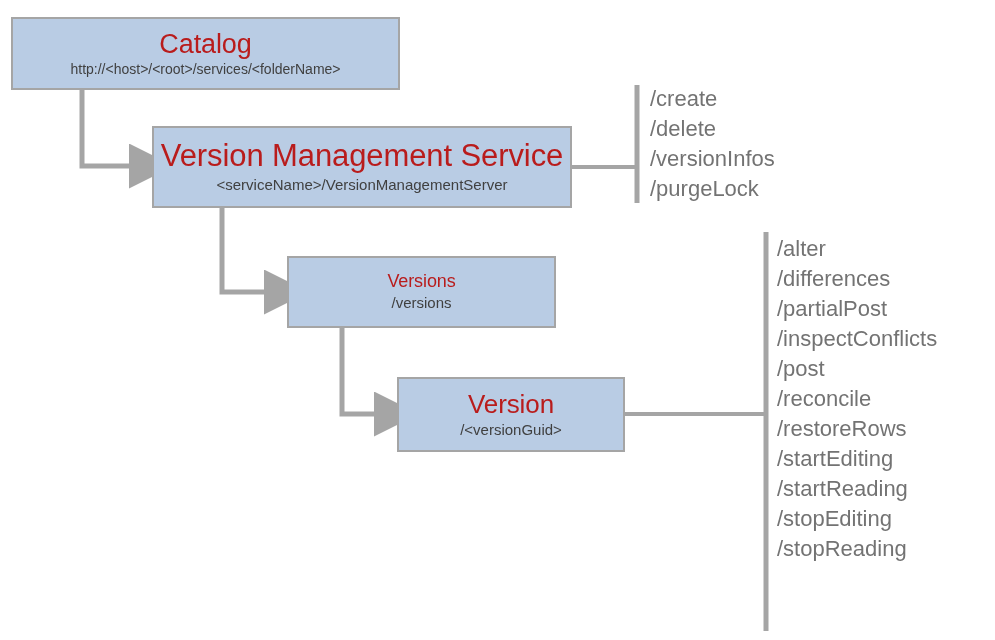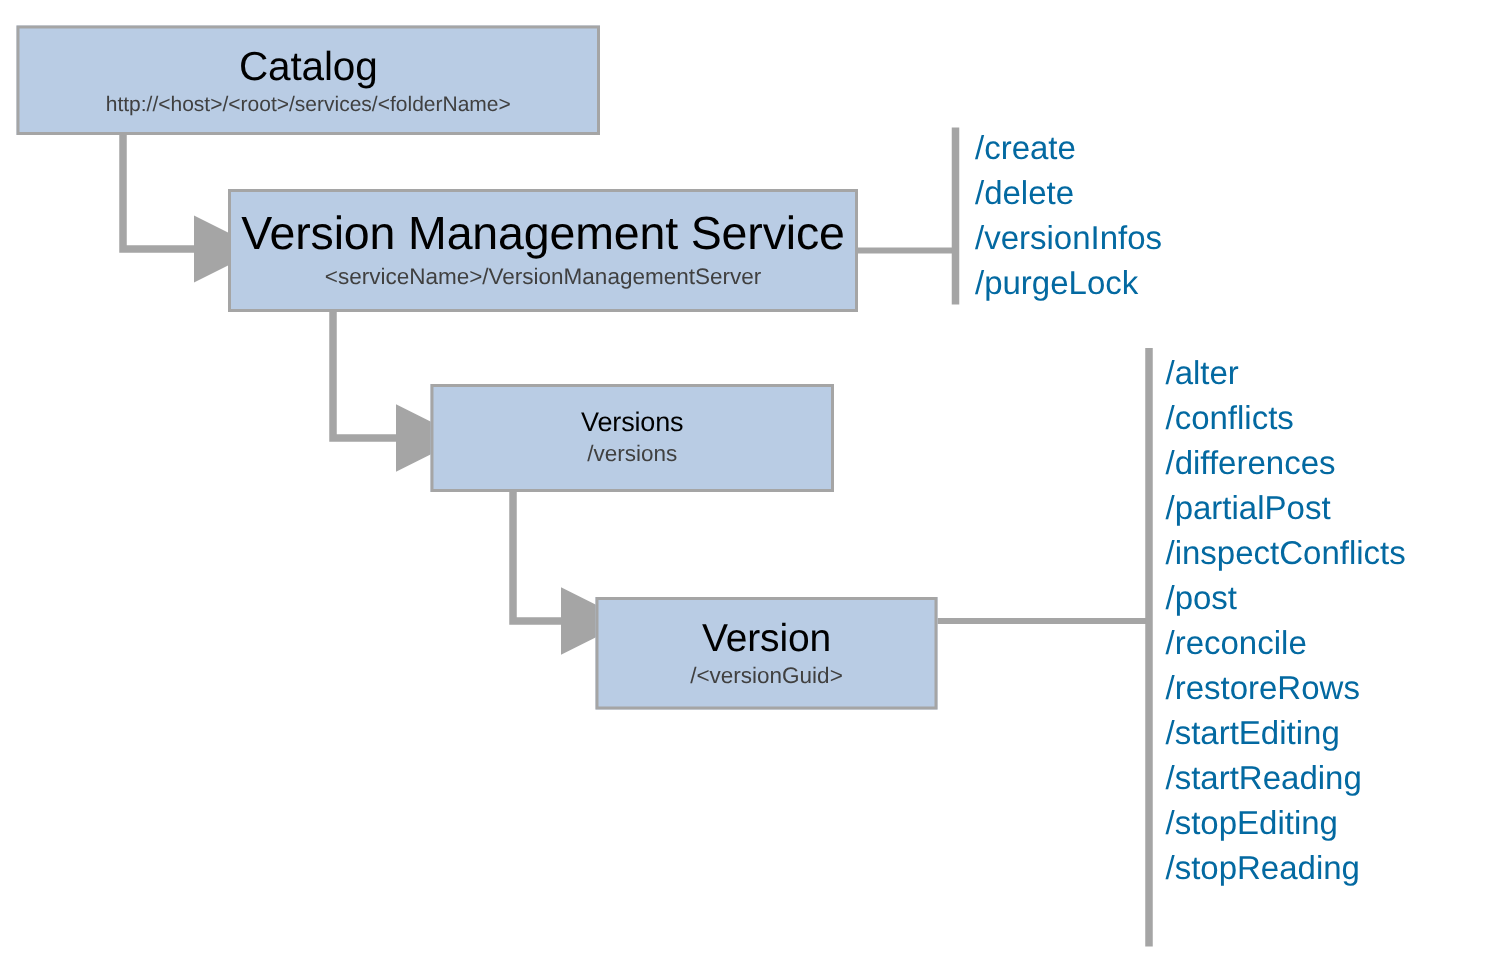--- a/index.html
+++ b/index.html
@@ -36,21 +36,21 @@
     flex-direction: column;
     align-items: center;
     justify-content: center;
     color: #111111;
     text-align: center;
   }
   .node .node-title {
     font-size: 27px;
     line-height: 1.06;
     letter-spacing: -0.1px;
-    color: #000000;
+    color: #b91c1c;
     white-space: nowrap;
   }
   .node .node-path {
     font-size: 15px;
     line-height: 1.15;
     margin-top: 3px;
     color: #404040;
     white-space: nowrap;
   }
   #node-catalog {
@@ -75,28 +75,27 @@
     width: 269px;
     height: 72px;
   }
   #node-versions .node-title { font-size: 18px; }
   #node-versions .node-path { font-size: 15px; }
   #node-version {
     left: 397px;
     top: 377px;
     width: 228px;
     height: 75px;
-    margin-top: 21px;
   }
   #node-version .node-title { font-size: 26px; }
   #node-version .node-path { font-size: 15px; }
 
   .endpoint-list {
     position: absolute;
-    color: #0369a1;
+    color: #737373;
     font-size: 22px;
     line-height: 30px;
     white-space: nowrap;
   }
   #endpoints-service {
     left: 650px;
     top: 84px;
   }
   #endpoints-version {
     left: 777px;
@@ -163,21 +162,20 @@
 
   <div class="endpoint-list" id="endpoints-service">
       <span class="endpoint-item">/create</span>
       <span class="endpoint-item">/delete</span>
       <span class="endpoint-item">/versionInfos</span>
       <span class="endpoint-item">/purgeLock</span>
     </div>
 
   <div class="endpoint-list" id="endpoints-version">
       <span class="endpoint-item">/alter</span>
-      <span class="endpoint-item">/conflicts</span>
       <span class="endpoint-item">/differences</span>
       <span class="endpoint-item">/partialPost</span>
       <span class="endpoint-item">/inspectConflicts</span>
       <span class="endpoint-item">/post</span>
       <span class="endpoint-item">/reconcile</span>
       <span class="endpoint-item">/restoreRows</span>
       <span class="endpoint-item">/startEditing</span>
       <span class="endpoint-item">/startReading</span>
       <span class="endpoint-item">/stopEditing</span>
       <span class="endpoint-item">/stopReading</span>

